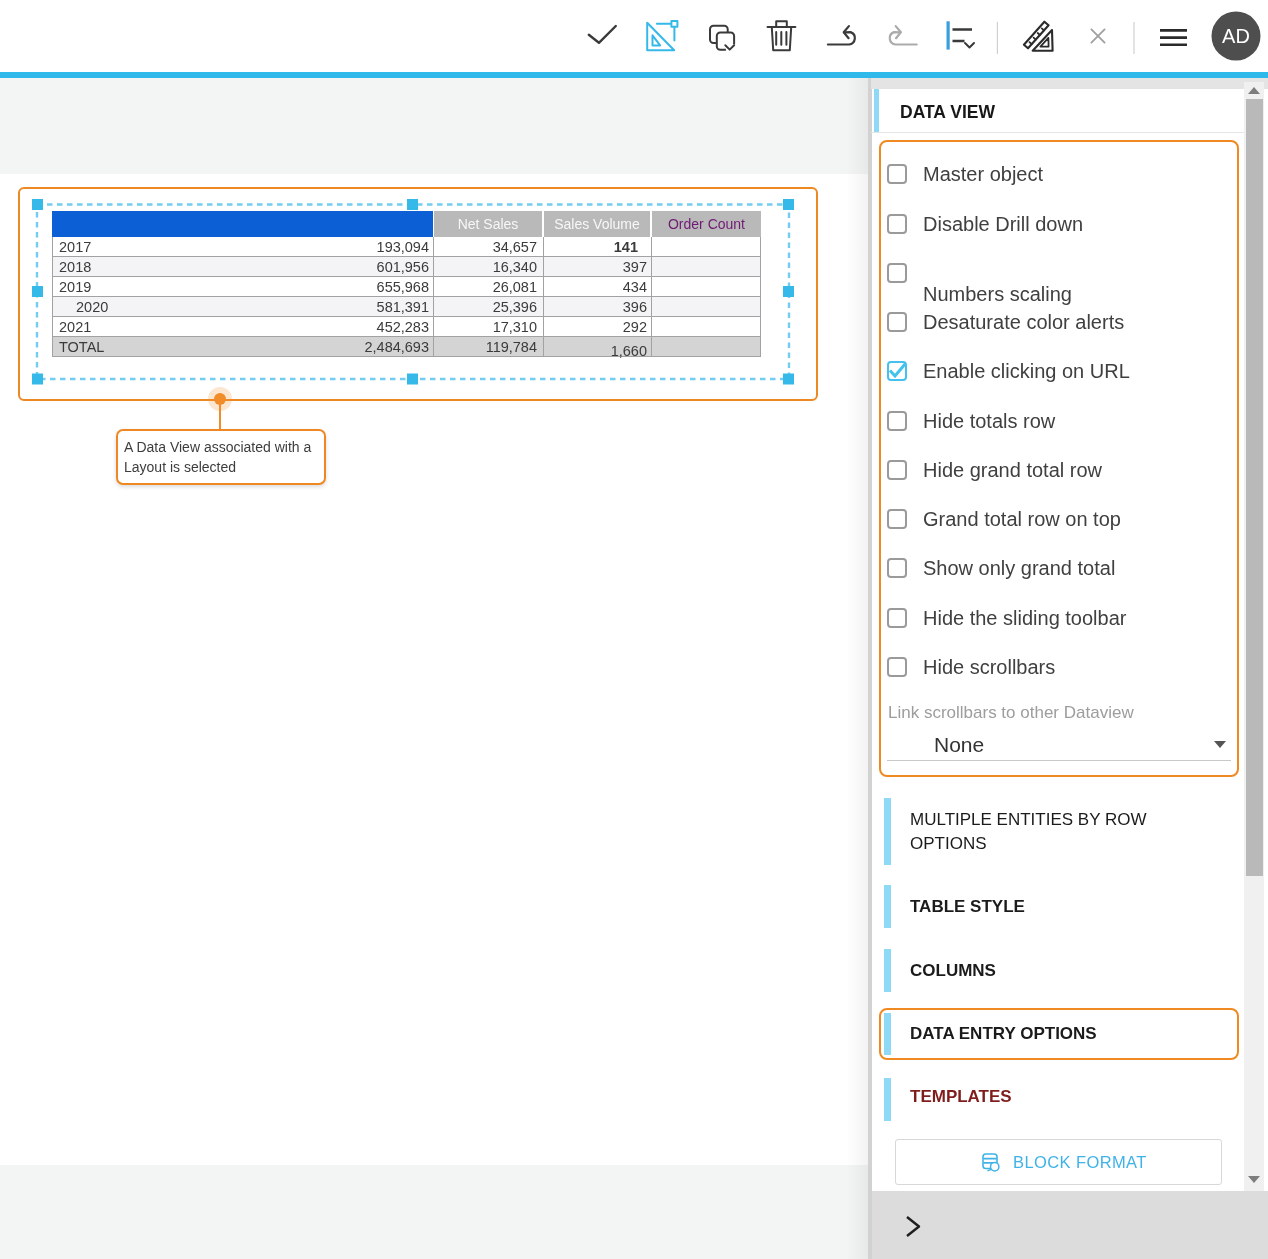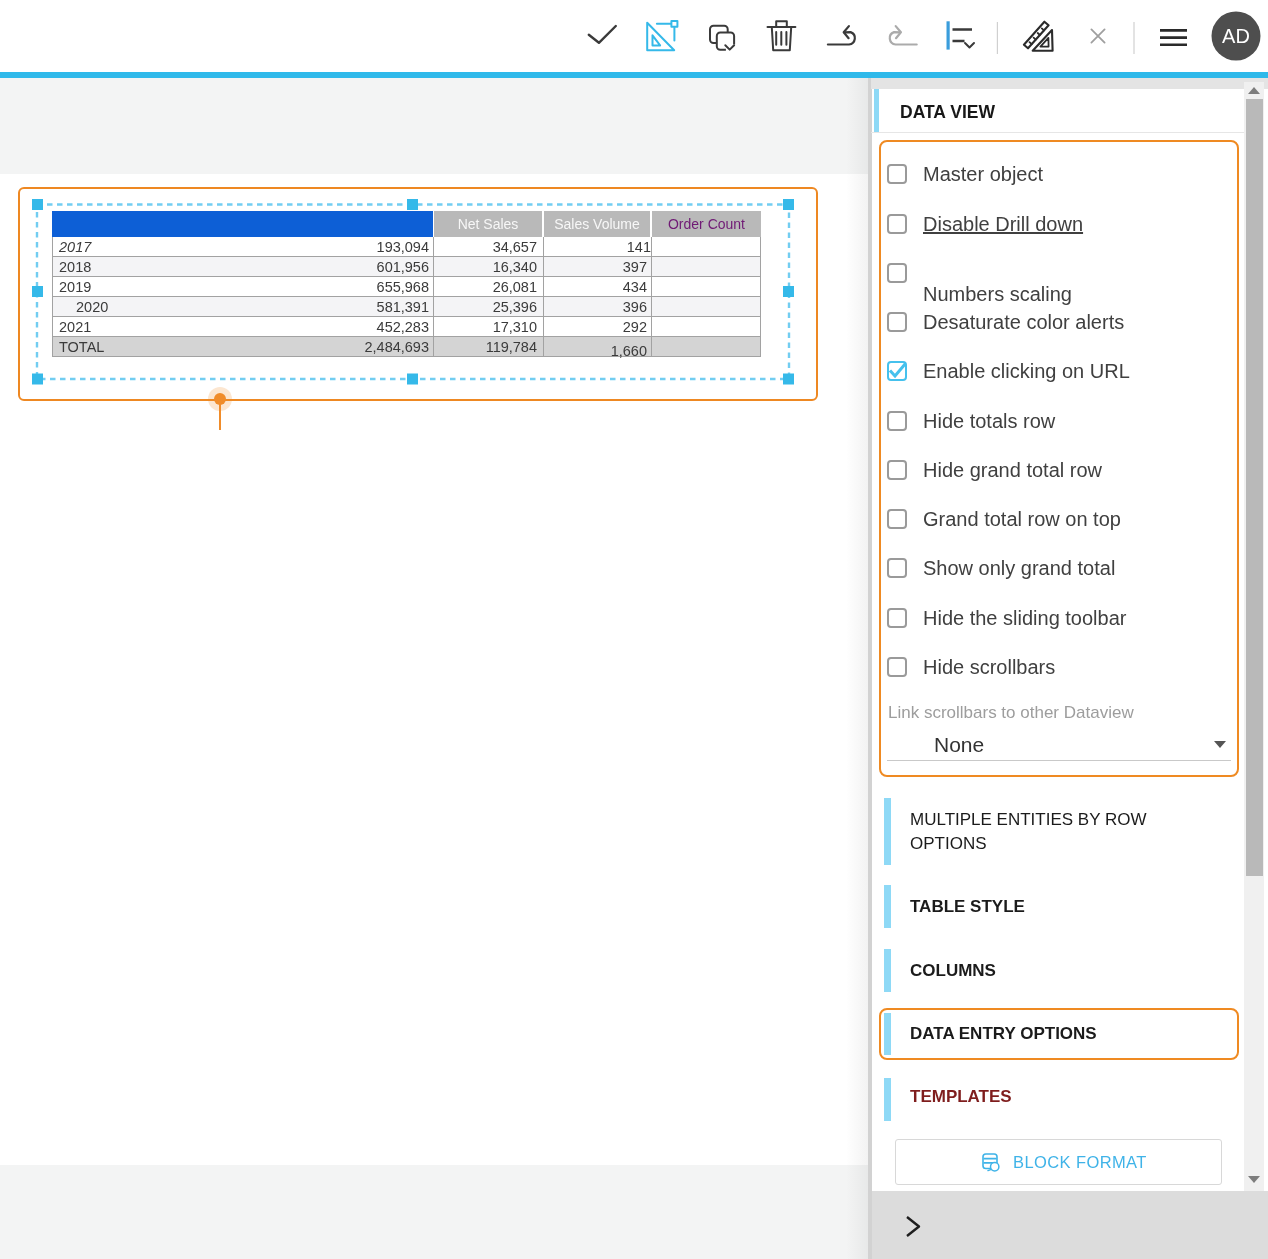--- a/index.html
+++ b/index.html
@@ -86,24 +86,24 @@
 
   <div class="abs" style="left:52px;top:211px;width:599px;height:146px;font-size:14.5px;color:#3b3b3b;">
 
     <div class="abs" style="left:0;top:0;width:381px;height:26px;background:#0d5fd6;"></div>
     <div class="abs hc" style="left: 382px; top: 0px; width: 108px; height: 26px; background: rgb(185, 185, 185); color: rgb(247, 247, 247); font-size: 14px; text-align: center; line-height: 26px;">Net Sales</div>
     <div class="abs hc" style="left: 492px; top: 0px; width: 106px; height: 26px; background: rgb(185, 185, 185); color: rgb(247, 247, 247); font-size: 14px; text-align: center; line-height: 26px;">Sales Volume</div>
     <div class="abs hc" style="left: 600px; top: 0px; width: 109px; height: 26px; background: rgb(185, 185, 185); color: #701a75; font-size: 14px; text-align: center; line-height: 26px;">Order Count</div>
 
     <div id="rows">
         <div class="abs" style="left:0;top:26px;width:709px;height:20px;background:#ffffff;border-bottom:1px solid #a2a2a2;"></div>
-        <div class="abs" style="left:7px;top:28px;font-style:italic;">2017</div>
+        <div class="abs" style="left:7px;top:28px;">2017</div>
         <div class="abs" style="right:222px;top:28px;">193,094</div>
         <div class="abs" style="right:114px;top:28px;">34,657</div>
-        <div class="abs" style="right:0;top:28px;">141</div>
+        <div class="abs" style="right:13px;top:28px;font-weight:bold;">141</div>
         <div class="abs" style="left:0;top:46px;width:709px;height:20px;background:#f4f4f6;border-bottom:1px solid #a2a2a2;"></div>
         <div class="abs" style="left:7px;top:48px;">2018</div>
         <div class="abs" style="right:222px;top:48px;">601,956</div>
         <div class="abs" style="right:114px;top:48px;">16,340</div>
         <div class="abs" style="right:4px;top:48px;">397</div>
         <div class="abs" style="left:0;top:66px;width:709px;height:20px;background:#ffffff;border-bottom:1px solid #a2a2a2;"></div>
         <div class="abs" style="left:7px;top:68px;">2019</div>
         <div class="abs" style="right:222px;top:68px;">655,968</div>
         <div class="abs" style="right:114px;top:68px;">26,081</div>
         <div class="abs" style="right:4px;top:68px;">434</div>
@@ -140,20 +140,21 @@
         <rect x="783" y="286" width="11" height="11"></rect>
       <rect x="32" y="373.5" width="11" height="11"></rect>
         <rect x="407" y="373.5" width="11" height="11"></rect>
         <rect x="783" y="373.5" width="11" height="11"></rect>
     </g>
   </svg>
 
   <div class="abs" style="left:208px;top:387px;width:24px;height:24px;border-radius:50%;background:rgba(240,140,42,0.22);"></div>
   <div class="abs" style="left:214px;top:393px;width:12px;height:12px;border-radius:50%;background:#f08c2a;"></div>
   <div class="abs" style="left:219px;top:400px;width:2px;height:30px;background:#f08c2a;"></div>
+  <div class="abs" style="left:116px;top:429px;width:210px;height:56px;border:2px solid #ef8822;border-radius:7px;background:#fff;box-shadow:0 2px 4px rgba(0,0,0,0.14);padding:7px 0 0 6px;font-size:14px;color:#3d3d3d;line-height:19.5px;">A Data View associated with a<br>Layout is selected</div>
 
   <div class="abs" style="left:846px;top:78px;width:22px;height:1181px;background:linear-gradient(to right, rgba(80,80,80,0) 0%, rgba(80,80,80,0.07) 100%);"></div>
 
   <div class="abs" style="left:868px;top:78px;width:400px;height:1113px;background:#fff;"></div>
   <div class="abs" style="left:868px;top:78px;width:4px;height:1181px;background:#d2d2d2;"></div>
   <div class="abs" style="left:871px;top:78px;width:397px;height:11px;background:#e4e4e4;"></div>
 
   <div class="abs" style="left:872px;top:1191px;width:396px;height:68px;background:#dcdcdc;"></div>
   <svg class="abs" style="left:868px;top:1191px" width="400" height="68" viewBox="0 0 400 68" fill="none">
     <path d="M39,26 L51,35.5 L39,45" stroke="#1e1e1e" stroke-width="2.4" stroke-linejoin="round"></path>
@@ -167,21 +168,21 @@
   <div class="abs" style="left:874px;top:89px;width:5px;height:43px;background:#8ed9f6;"></div>
   <div class="abs" style="left:900px;top:102px;font-size:17.5px;font-weight:bold;color:#181818;">DATA VIEW</div>
   <div class="abs" style="left:871px;top:132px;width:373px;height:1px;background:#e6e6e6;"></div>
 
   <div class="abs" style="left:879px;top:140px;width:360px;height:637px;border:2px solid #ef8a22;border-radius:8px;background:#fff;"></div>
 
   <div id="checks">
       <div class="abs" style="left:887px;top:164px;width:20px;height:20px;border:2px solid #9a9a9a;border-radius:4px;background:#fff;"></div>
       <div class="abs" style="left:923px;top:163px;font-size:20px;color:#404040;">Master object</div>
       <div class="abs" style="left:887px;top:214px;width:20px;height:20px;border:2px solid #9a9a9a;border-radius:4px;background:#fff;"></div>
-      <div class="abs" style="left:923px;top:213px;font-size:20px;color:#404040;text-decoration:underline;">Disable Drill down</div>
+      <div class="abs" style="left:923px;top:213px;font-size:20px;color:#404040;">Disable Drill down</div>
       <div class="abs" style="left:887px;top:263px;width:20px;height:20px;border:2px solid #9a9a9a;border-radius:4px;background:#fff;"></div>
       <div class="abs" style="left:923px;top:262px;font-size:20px;color:#404040;margin-top:21px;">Numbers scaling</div>
       <div class="abs" style="left:887px;top:312px;width:20px;height:20px;border:2px solid #9a9a9a;border-radius:4px;background:#fff;"></div>
       <div class="abs" style="left:923px;top:311px;font-size:20px;color:#404040;">Desaturate color alerts</div>
       <div class="abs" style="left:887px;top:361px;width:20px;height:20px;border:2px solid #45c1ed;border-radius:4px;background:#fff;"></div>
       <svg class="abs" style="left:885px;top:359px" width="26" height="26" viewBox="0 0 26 26" fill="none">
         <path d="M5,11.5 L10,17 L20.5,4.5" stroke="#45c1ed" stroke-width="3"></path>
       </svg>
       <div class="abs" style="left:923px;top:360px;font-size:20px;color:#404040;">Enable clicking on URL</div>
       <div class="abs" style="left:887px;top:411px;width:20px;height:20px;border:2px solid #9a9a9a;border-radius:4px;background:#fff;"></div>

